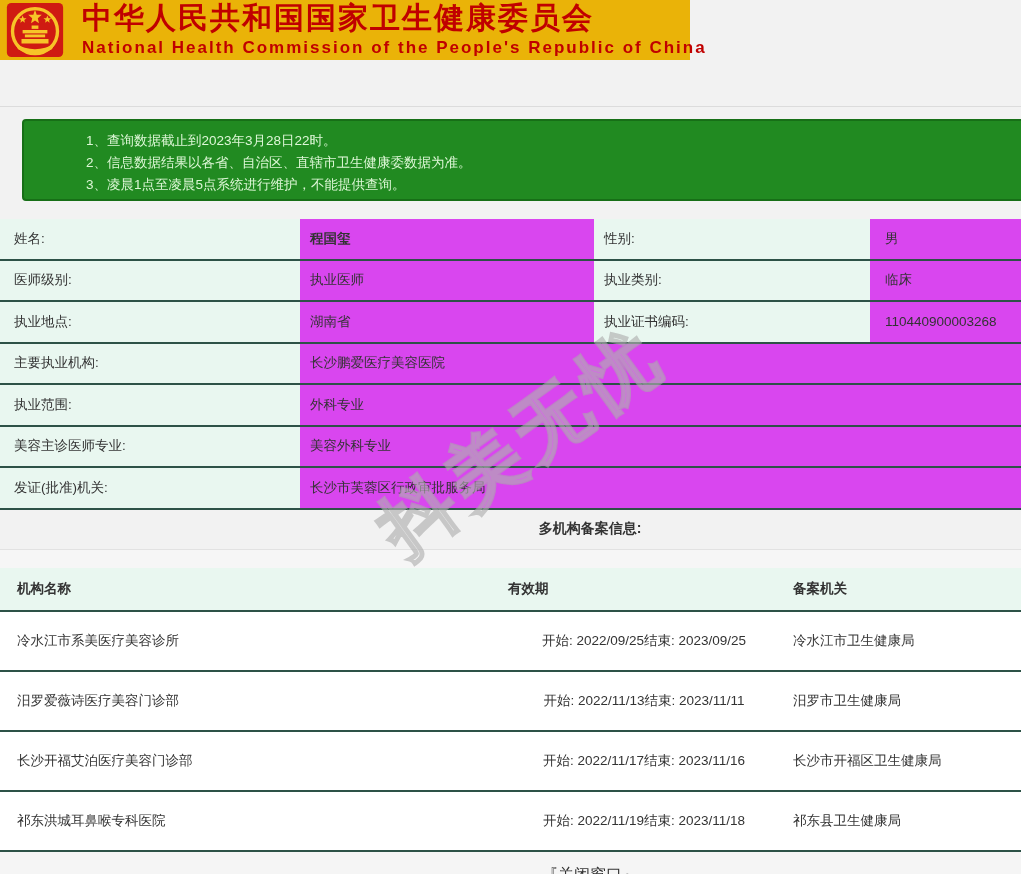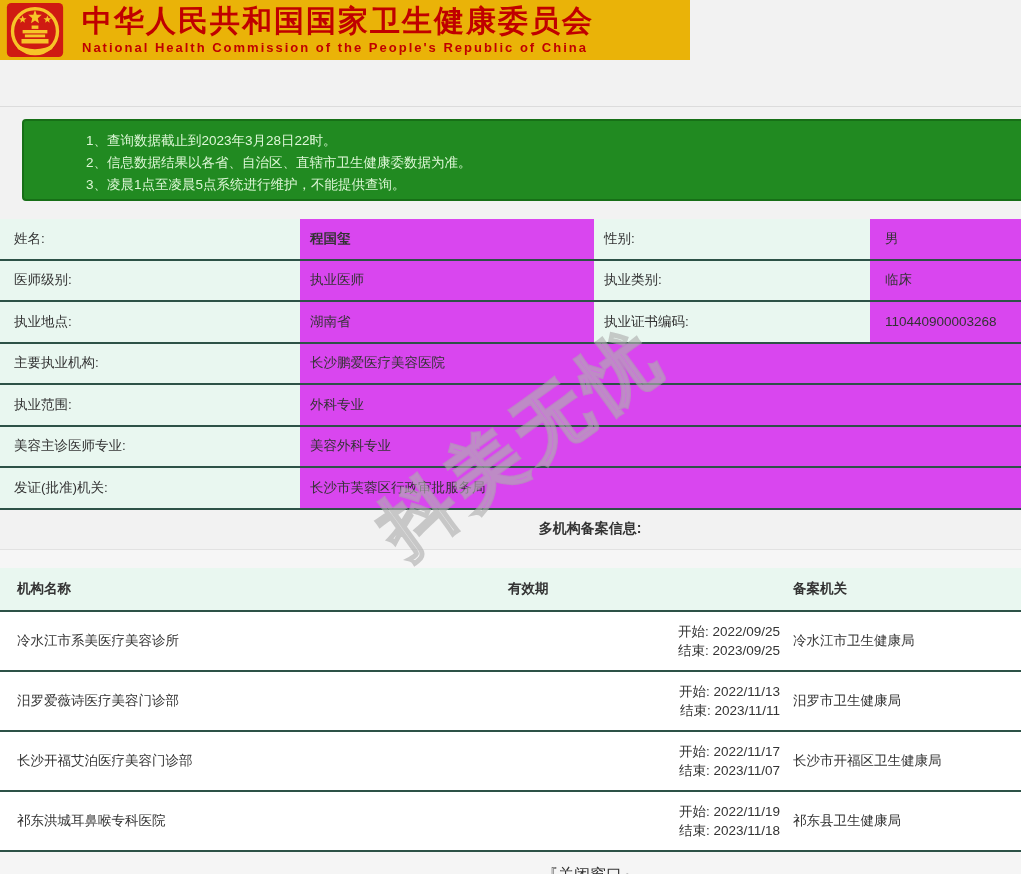--- a/index.html
+++ b/index.html
@@ -17,21 +17,21 @@
     background:var(--gray);
     font-family:"Liberation Sans","DejaVu Sans",sans-serif;
     color:#333;
   }
   .page{width:1180px;position:relative;}
 
   
   .header{width:690px;height:60px;background:#eab308;display:flex;align-items:center;padding:2px 0 2px 6px;}
   .emblem{width:58px;height:54px;flex:0 0 auto;margin-right:18px;}
   .title-cn{font-size:30px;font-weight:bold;color:var(--red);letter-spacing:2px;line-height:1.05;white-space:nowrap;}
-  .title-en{font-size:13px;font-weight:bold;color:var(--red);letter-spacing:2px;margin-top:4px;white-space:nowrap;}
+  .title-en{font-size:17px;font-weight:bold;color:var(--red);letter-spacing:2px;margin-top:4px;white-space:nowrap;}
 
   .top-spacer{height:47px;border-bottom:1px solid #dcdcdc;}
 
   
   .notice{
     margin:12px 22px 0 22px;
     background:var(--green-fill);
     border:2px solid var(--green-border);
     border-radius:4px;
     padding:9px 10px 9px 62px;
@@ -54,21 +54,21 @@
   .section-title{height:40px;display:flex;align-items:center;justify-content:center;font-size:14px;font-weight:bold;background:var(--gray);border-bottom:1px solid #e2e2e2;}
   .section-gap{height:18px;background:#f6f6f6;}
 
   
   .mrow{display:grid;grid-template-columns:490px 290px 1fr;border-bottom:2px solid var(--line);}
   .mhead .mcell{background:var(--mint);font-weight:bold;min-height:42px;}
   .mcell{background:#fff;display:flex;align-items:center;font-size:13.5px;min-height:58px;}
   .mc1{padding-left:17px;}
   .mc2{padding-left:18px;}
   .mc3{padding-left:13px;}
-  .dates{flex-direction:column;align-items:flex-end;justify-content:center;line-height:19px;}
+  .dates{flex-direction:row;align-items:center;justify-content:center;line-height:19px;}
 
   
   .footer{height:40px;background:#f5f5f5;position:relative;}
   .close-link{position:absolute;left:590px;top:13px;transform:translateX(-50%);font-size:16px;color:#333;text-decoration:none;white-space:nowrap;}
 
   
   .watermark{
     position:absolute;left:352px;top:395px;width:340px;height:95px;
     display:flex;align-items:center;justify-content:center;
     transform:rotate(-36deg);
@@ -178,21 +178,21 @@
         <span>开始: 2022/11/13</span>
         <span>结束: 2023/11/11</span>
       </div>
       <div class="mcell mc3">汨罗市卫生健康局</div>
     </div>
 
     <div class="mrow">
       <div class="mcell mc1">长沙开福艾泊医疗美容门诊部</div>
       <div class="mcell mc2 dates">
         <span>开始: 2022/11/17</span>
-        <span>结束: 2023/11/07</span>
+        <span>结束: 2023/11/16</span>
       </div>
       <div class="mcell mc3">长沙市开福区卫生健康局</div>
     </div>
 
     <div class="mrow">
       <div class="mcell mc1">祁东洪城耳鼻喉专科医院</div>
       <div class="mcell mc2 dates">
         <span>开始: 2022/11/19</span>
         <span>结束: 2023/11/18</span>
       </div>

